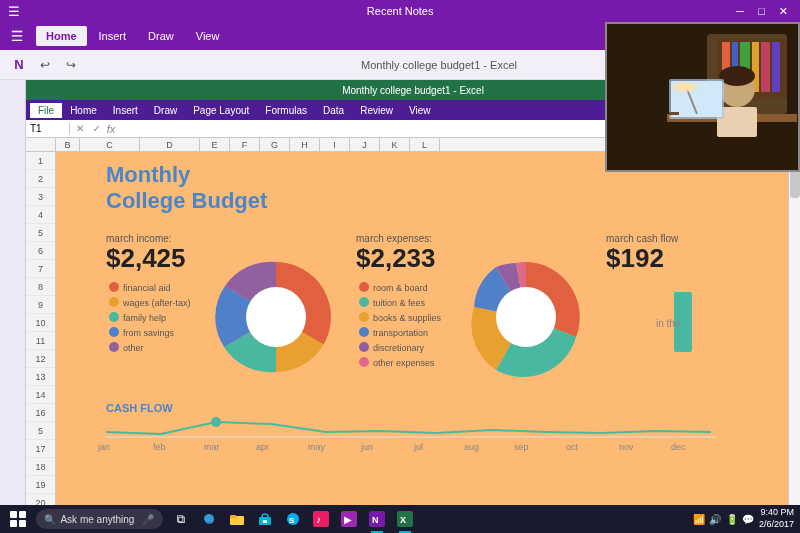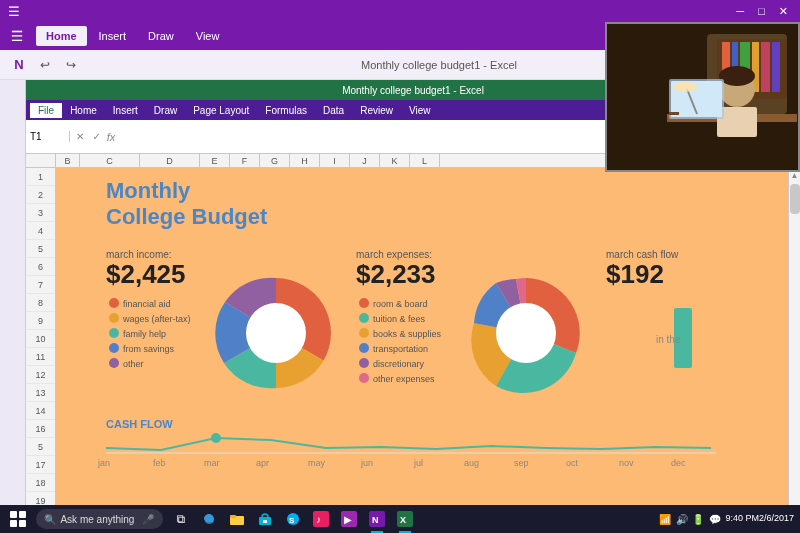--- a/index.html
+++ b/index.html
@@ -129,21 +129,21 @@
       border: 1px solid #c8c8c8;
       border-radius: 10px;
       padding: 1px 6px;
       font-size: 10px;
       color: #888;
       width: 140px;
     }
 
     
     .formula-bar {
-      height: 34px;
+      height: 18px;
       background: white;
       border-bottom: 1px solid #c8c8c8;
       display: flex;
       align-items: center;
       padding: 0 4px;
       font-size: 10px;
       gap: 4px;
     }
     .cell-ref {
       width: 40px;
@@ -262,21 +262,21 @@
     .app-icon { font-size: 14px; }
 
     .taskbar-right {
       margin-left: auto;
       display: flex; align-items: center;
       gap: 4px;
       padding-right: 6px;
     }
     .sys-icon { font-size: 11px; color: white; cursor: pointer; }
     .taskbar-clock {
-      display: flex; 
+      display: flex; flex-direction: column;
       align-items: flex-end;
       font-size: 9px; color: white; line-height: 1.3;
       cursor: pointer;
     }
     .v-scrollbar {
       width: 12px;
       background: #f3f3f3;
       border-left: 1px solid #c8c8c8;
     }
 
@@ -284,20 +284,21 @@
   </style>
 </head>
 <body>
 
 <div class="onenote-window">
 
   <div class="title-bar">
     <div style="width:60px;display:flex;gap:4px;align-items:center;">
       <span style="font-size:13px;">☰</span>
     </div>
+    <div class="title-bar-title">Recent Notes</div>
     <div class="title-bar-controls">
       <span style="font-size:11px;color:white;padding:0 4px;cursor:pointer;">─</span>
       <span style="font-size:11px;color:white;padding:0 4px;cursor:pointer;">□</span>
       <span style="font-size:11px;color:white;padding:0 4px;cursor:pointer;">✕</span>
     </div>
   </div>
 
   <div class="on-ribbon">
     <div class="on-menu-icon">☰</div>
     <div class="on-tab active">Home</div>

